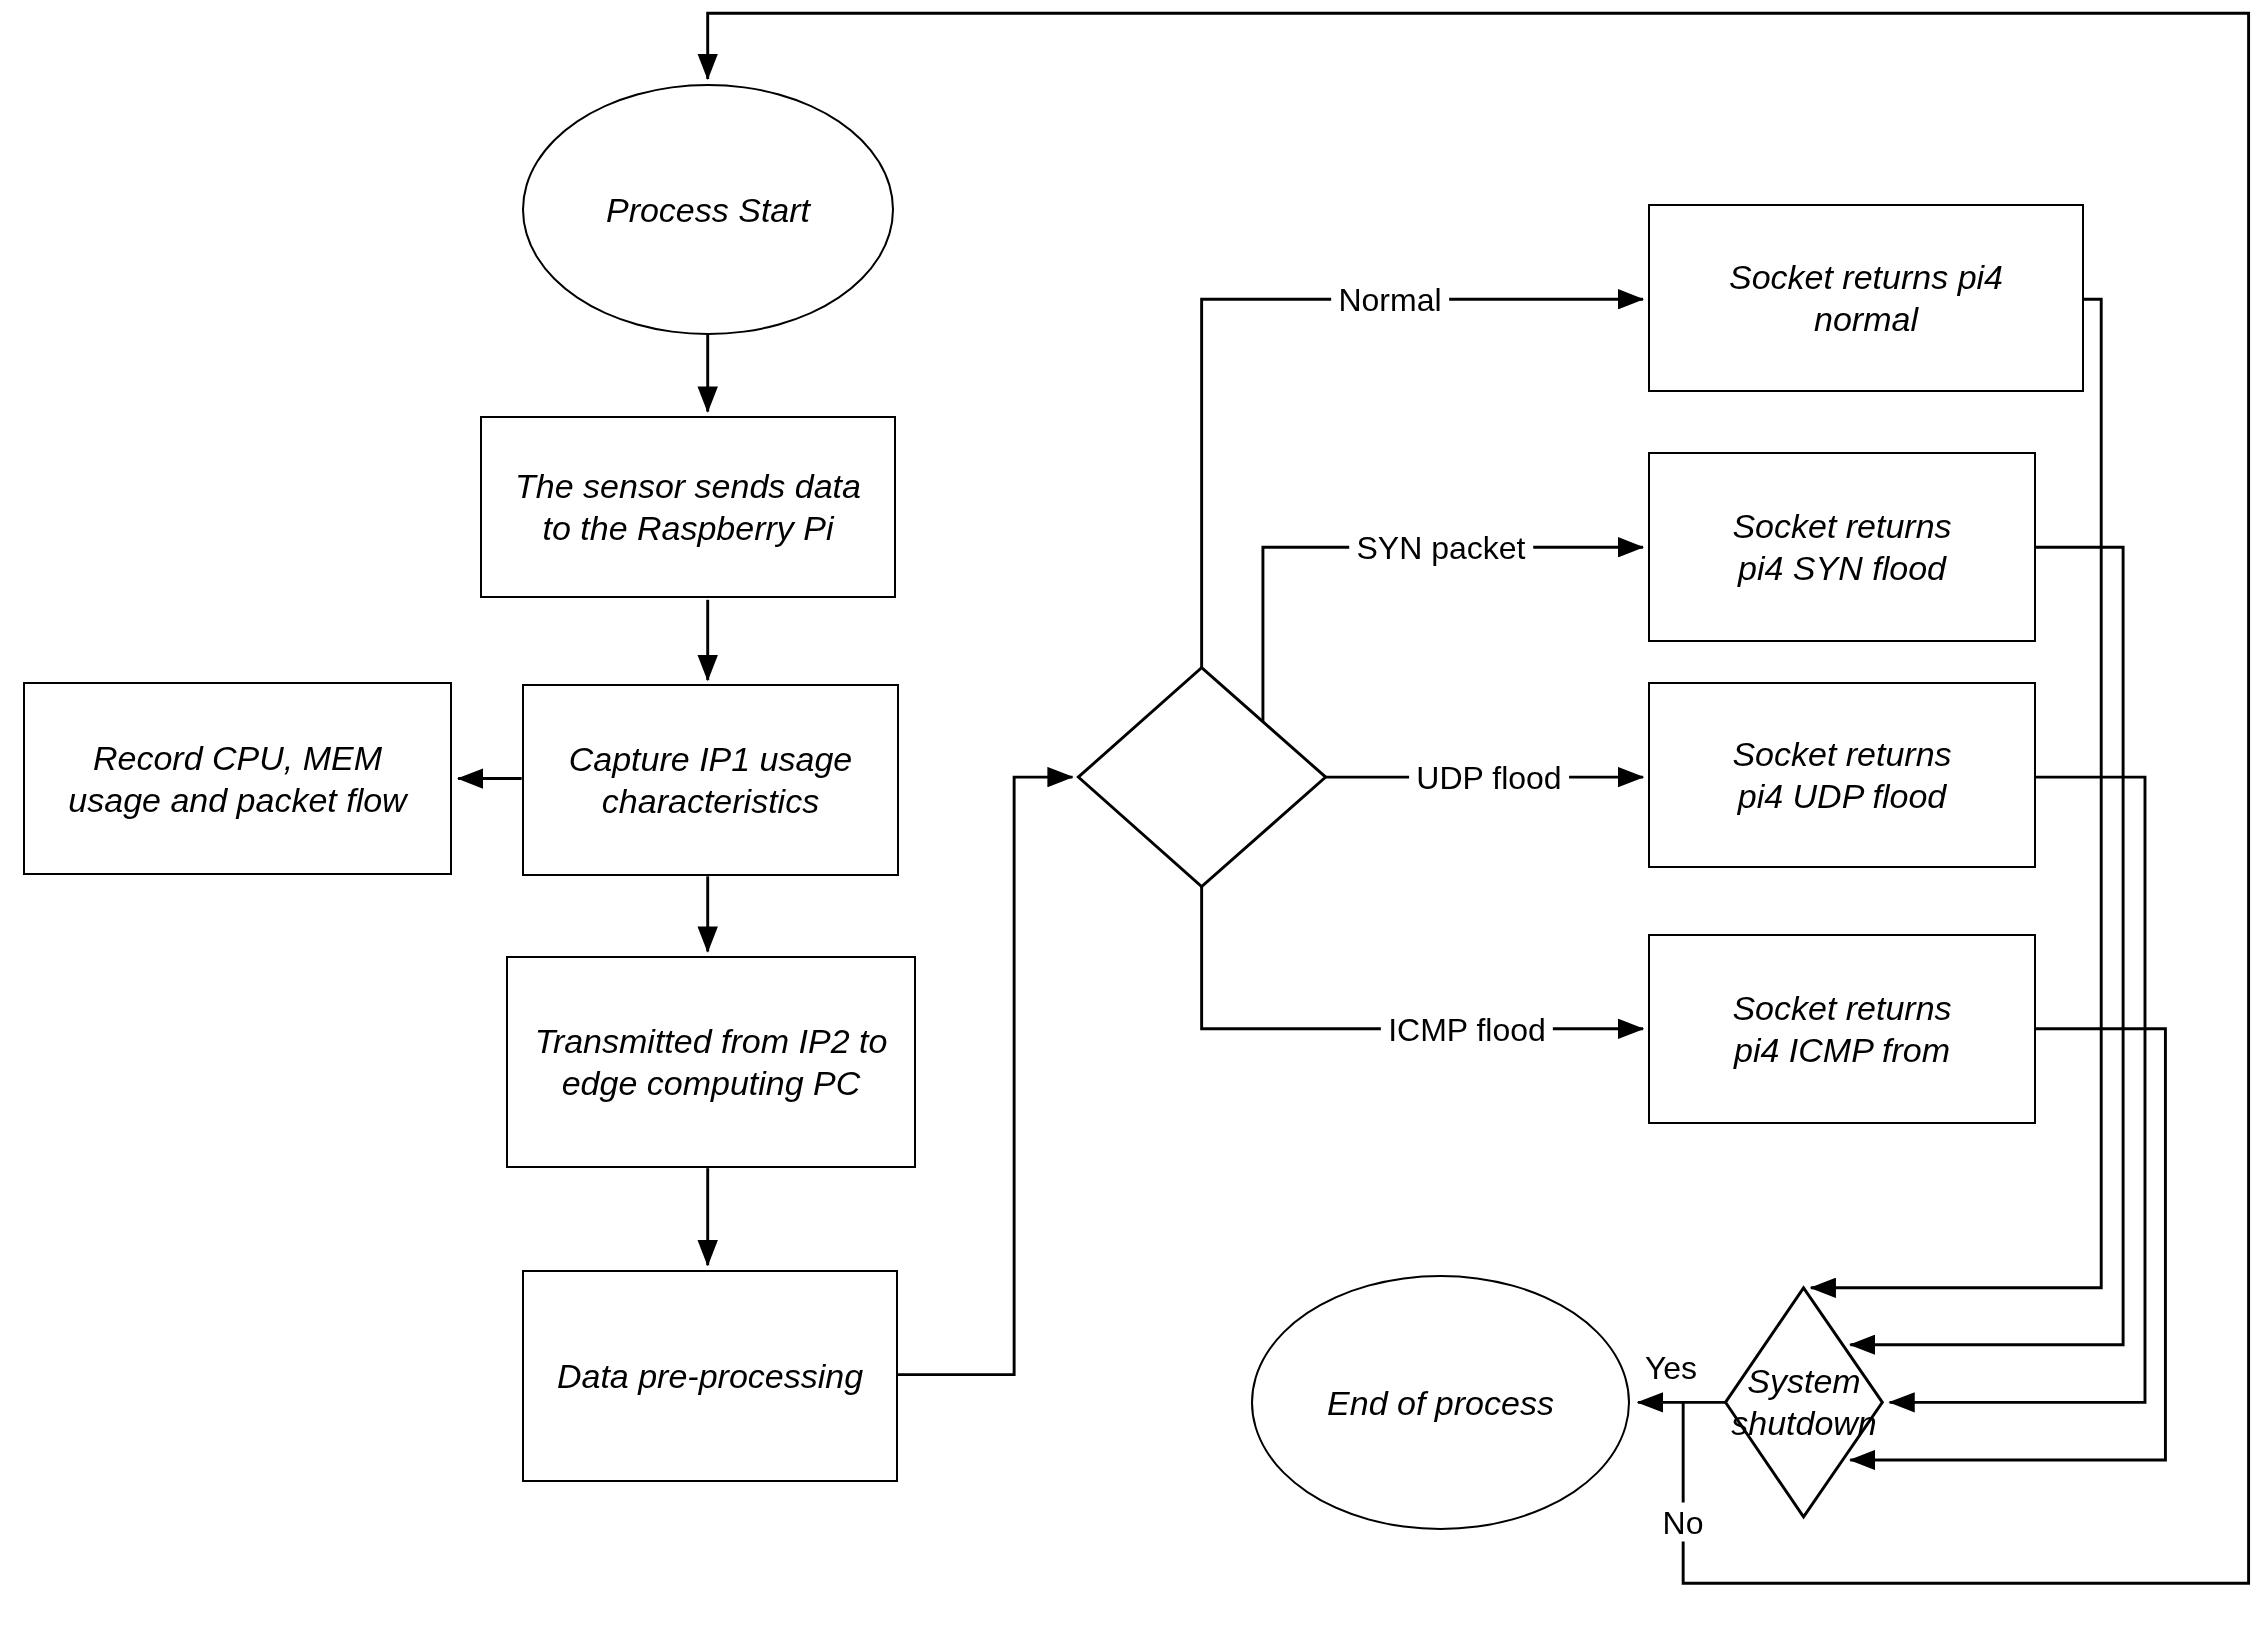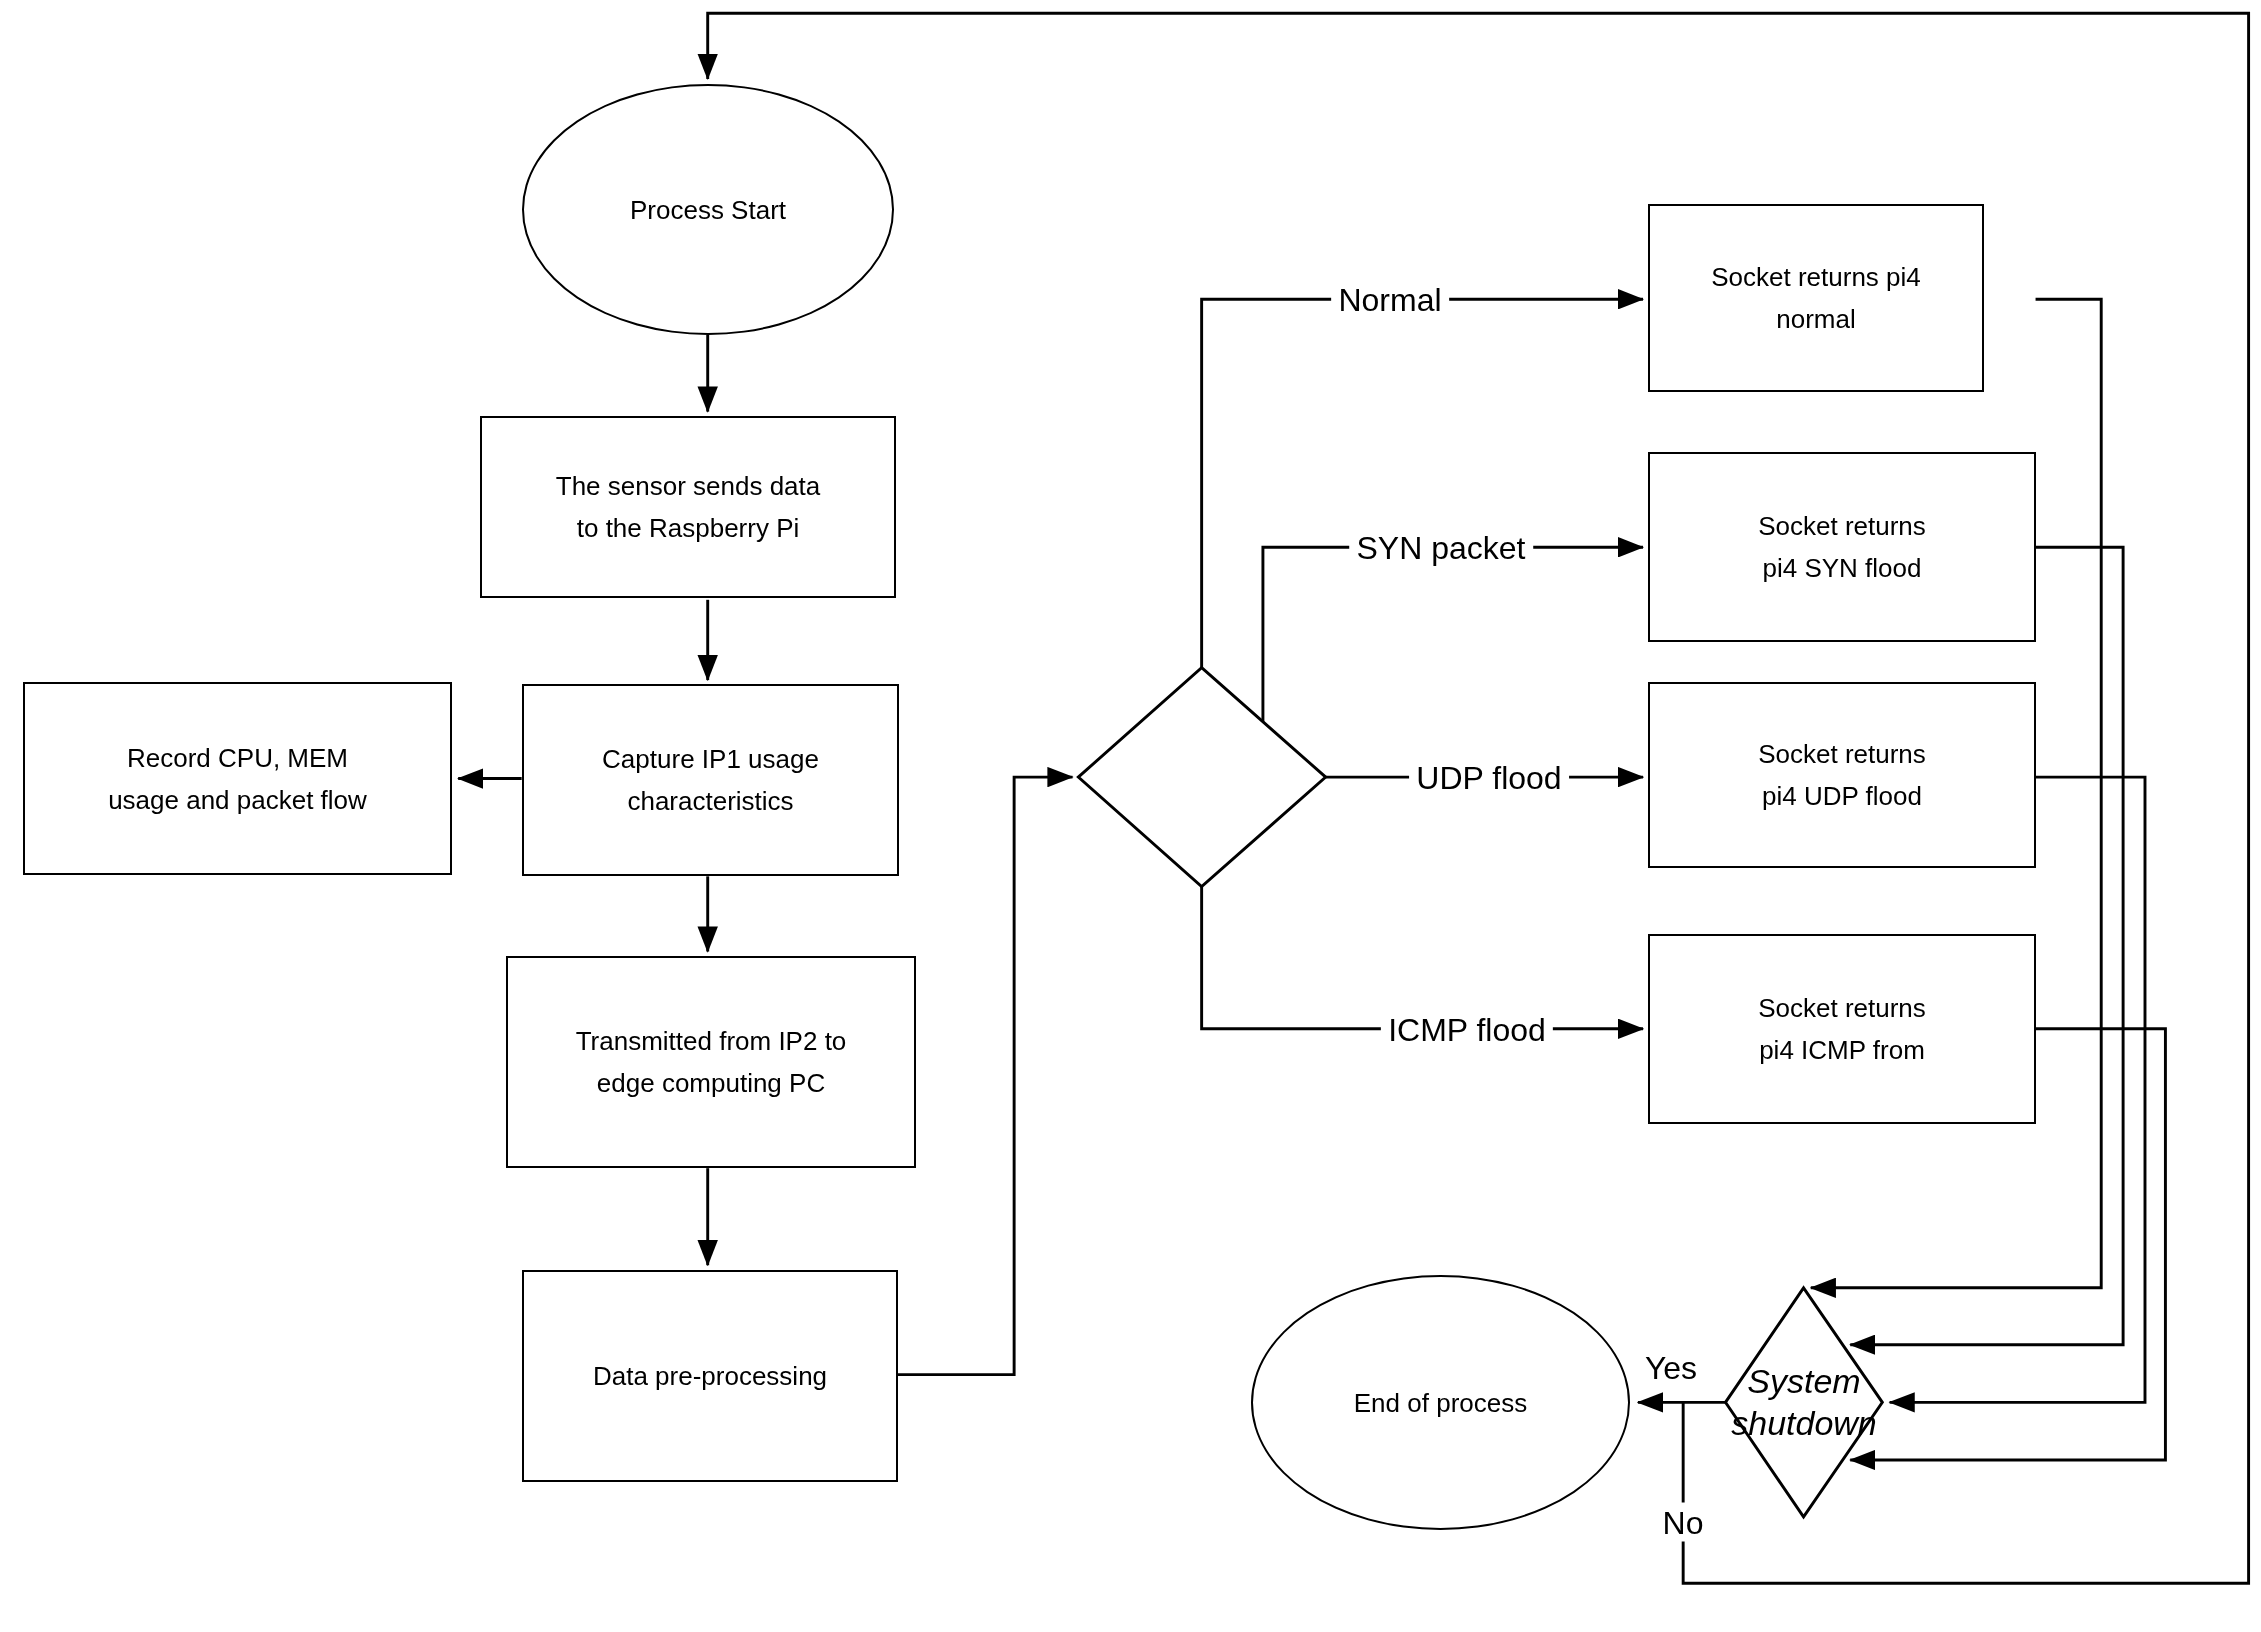--- a/index.html
+++ b/index.html
@@ -10,21 +10,21 @@
     font-family:"Liberation Sans","DejaVu Sans",sans-serif;
     color:#000000;
   }
   #connector-layer{position:absolute;left:0;top:0;z-index:1;}
   #connector-layer polyline{fill:none;stroke:#000000;stroke-width:4;}
   #connector-layer polygon.shape{fill:#ffffff;stroke:#000000;stroke-width:4;}
   .node{
     position:absolute;z-index:2;
     display:flex;flex-direction:column;align-items:center;justify-content:center;
     background:#ffffff;border:2.9px solid #000000;
-    font-size:26px;line-height:42px;box-sizing:border-box;
+    font-size:34px;line-height:42px;box-sizing:border-box;font-style:italic;
   }
   .node.oval{border-radius:50%;}
   .tl{display:block;white-space:nowrap;}
   .dlabel{
     position:absolute;z-index:2;
     display:flex;flex-direction:column;align-items:center;justify-content:center;
     background:transparent;border:none;
     font-size:34px;line-height:42px;text-align:center;
   }
   .elabel{
@@ -92,21 +92,21 @@
   <div class="node" style="left:506px;top:956px;width:410px;height:212px;">
     <span class="tl">Transmitted from IP2 to</span>
     <span class="tl">edge computing PC</span>
   </div>
 
   <div class="node" style="left:522px;top:1270px;width:376px;height:212px;">
     <span class="tl">Data pre-processing</span>
   </div>
 
 
-  <div class="node" style="left:1648px;top:204px;width:336px;height:188px;">
+  <div class="node" style="left:1648px;top:204px;width:436px;height:188px;">
     <span class="tl">Socket returns pi4</span>
     <span class="tl">normal</span>
   </div>
 
   <div class="node" style="left:1648px;top:452px;width:388px;height:190px;">
     <span class="tl">Socket returns</span>
     <span class="tl">pi4 SYN flood</span>
   </div>
 
   <div class="node" style="left:1648px;top:682px;width:388px;height:186px;">

